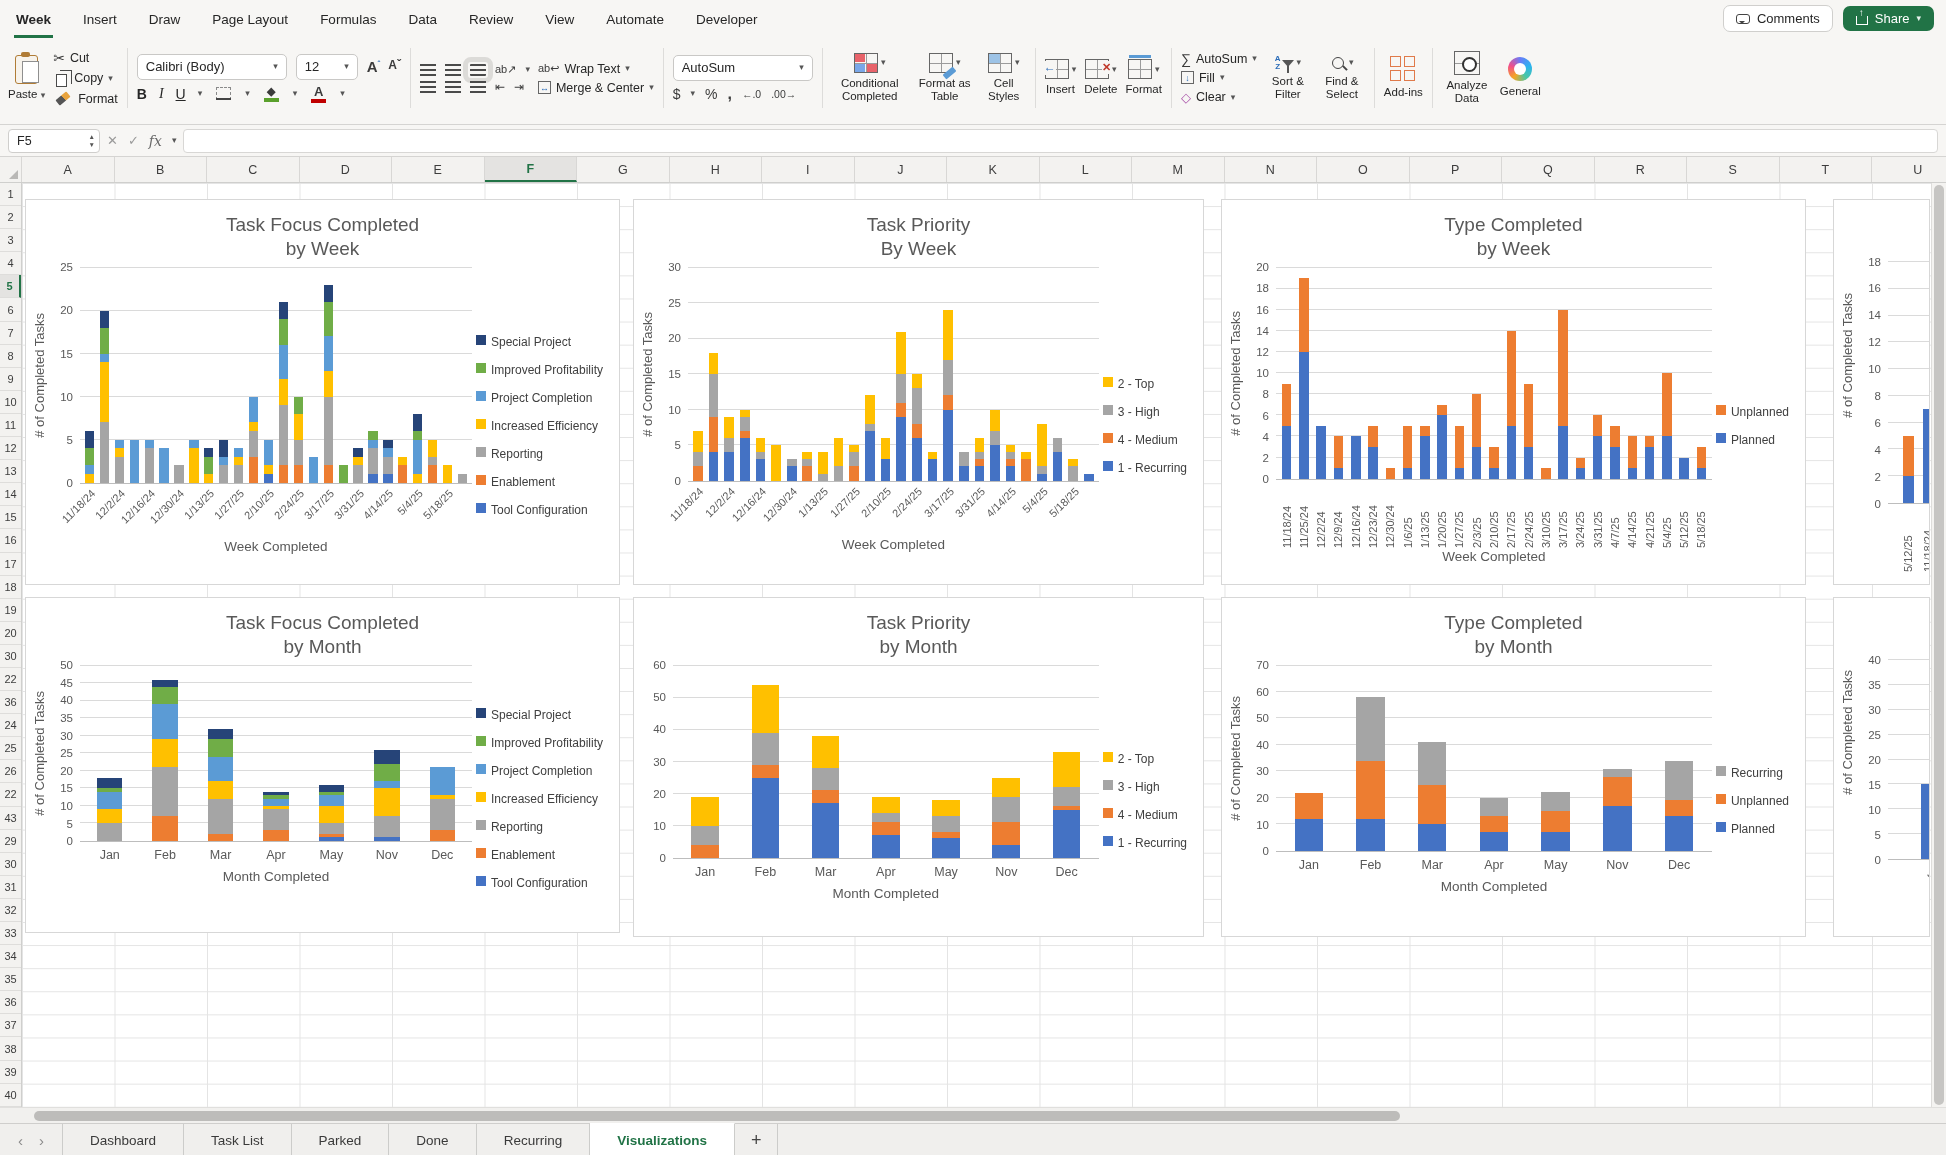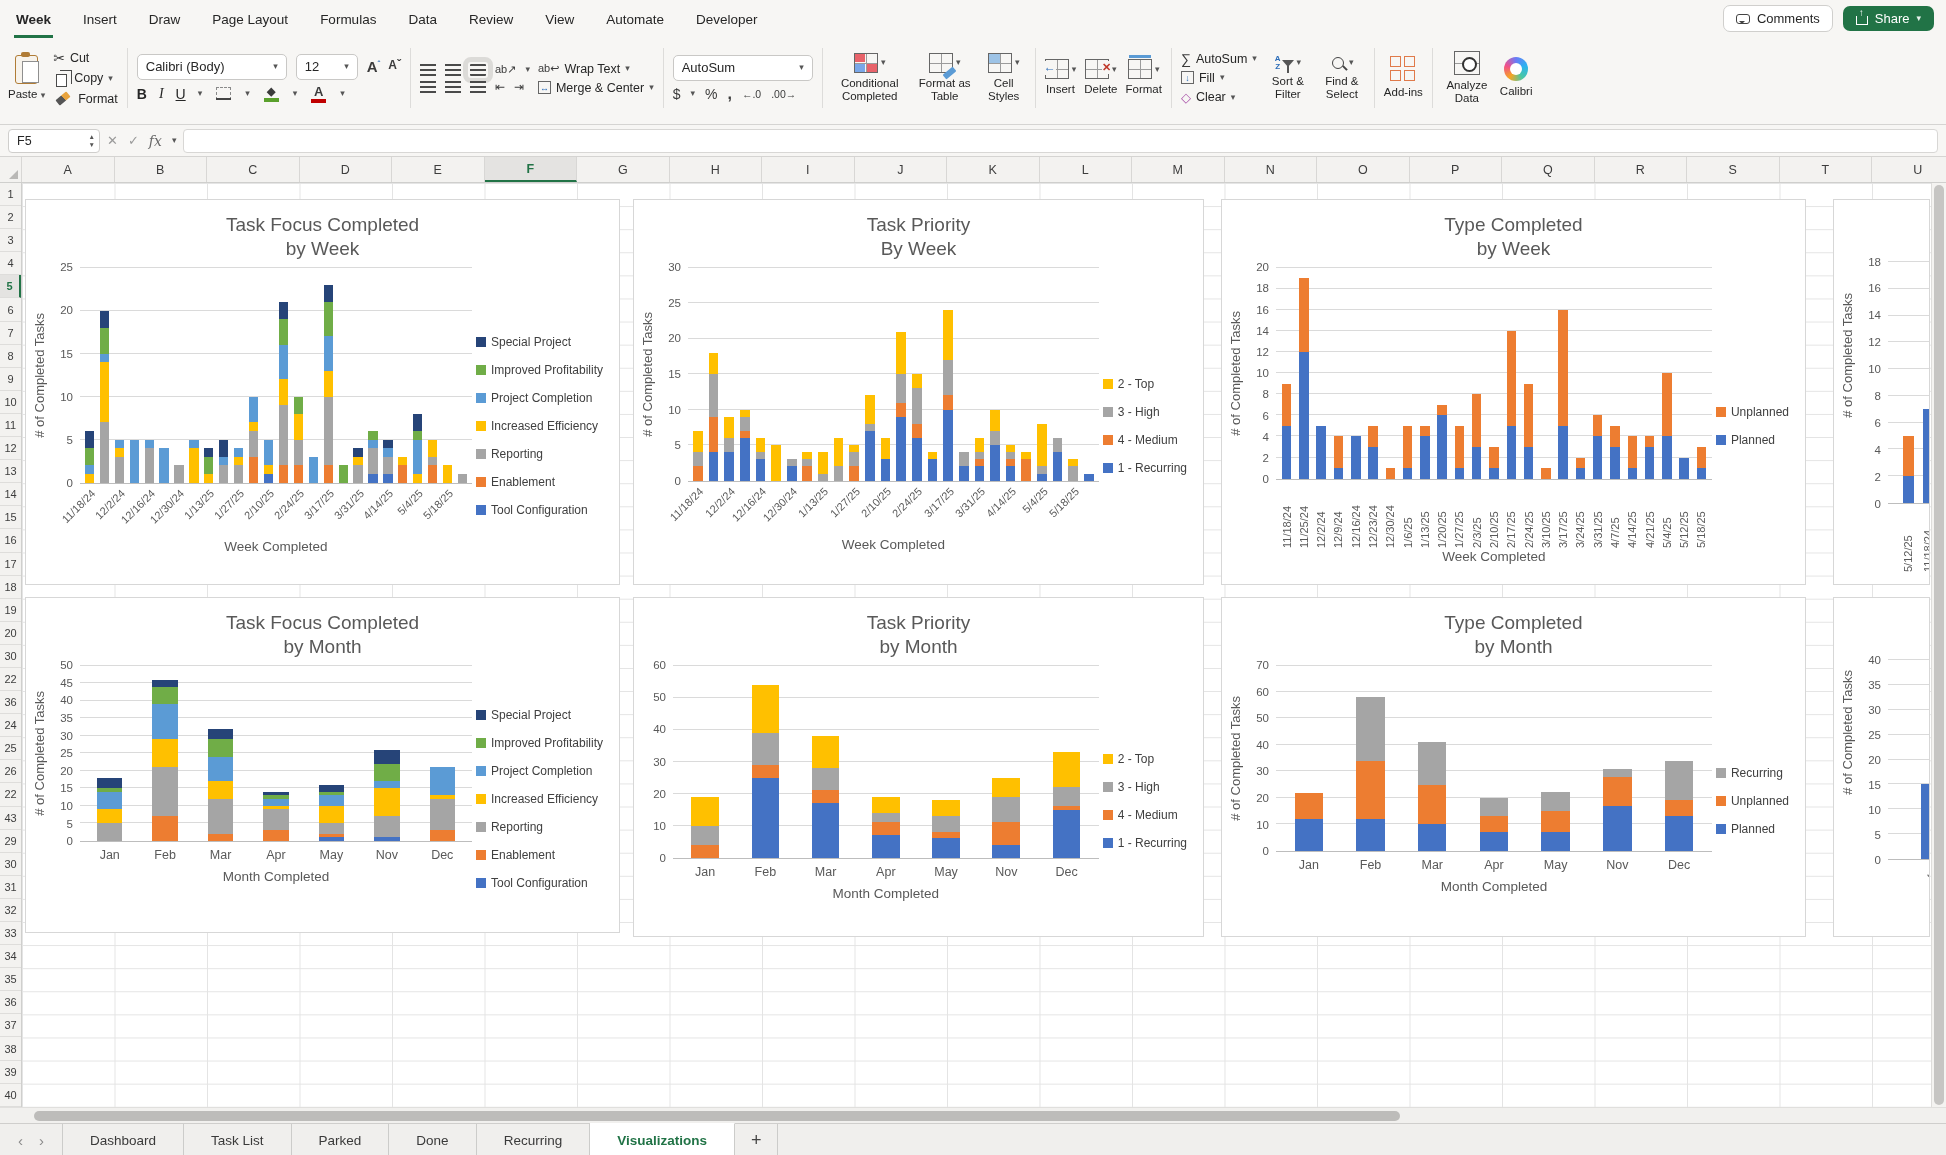--- a/index.html
+++ b/index.html
@@ -129,21 +129,21 @@
 .xslot{flex:1 1 0;position:relative;min-width:0}
 .xticks.r45{height:54px}
 .xticks.r45 span{position:absolute;top:3px;right:55%;transform:rotate(-45deg);transform-origin:100% 0;font-size:11px;color:#595959;white-space:nowrap}
 .xticks.r90{height:68px}
 .xticks.r90 .xslot{display:flex;justify-content:center}
 .xticks.r90 span{writing-mode:vertical-rl;transform:rotate(180deg);font-size:11px;color:#595959;margin-top:3px;white-space:nowrap}
 .xticks.r0{height:26px}
 .xticks.r0 .xslot{text-align:center;font-size:12.5px;color:#595959;padding-top:6px}
 .c-xlab{text-align:center;font-size:13.5px;color:#595959;padding:1px 0 7px;flex:none}
 .c-legend{display:flex;flex-direction:column;justify-content:center;gap:14px;padding:0 8px 0 4px;font-size:12px;color:#404040;flex:none}
-.lg-item{display:flex;align-items:center;gap:5px;white-space:nowrap}
+.lg-item{display:flex;align-items:flex-start;gap:5px;white-space:nowrap}
 .lg-chip{width:10px;height:10px;flex:none}
 </style>
 </head>
 <body>
 
 <div class="ribbon">
   <div class="tabrow">
     <div class="tabs">
         <div class="rtab active">Week</div>
         <div class="rtab">Insert</div>
@@ -384,21 +384,21 @@
       </div>
     </div>
     <div class="vsep"></div>
     <div class="tgroup">
       <div class="bigv">
         <span class="ic-analyze"></span>
         <span class="lbl2" style="width:50px">Analyze Data</span>
       </div>
       <div class="bigv">
         <span class="ic-copilot"></span>
-        <span>Calibri</span>
+        <span>General</span>
       </div>
     </div>
   </div>
 </div>
 
 <div class="fbar">
   <div class="namebox">
     <span>F5</span>
     <span class="stepper">
         <span>▲</span>

